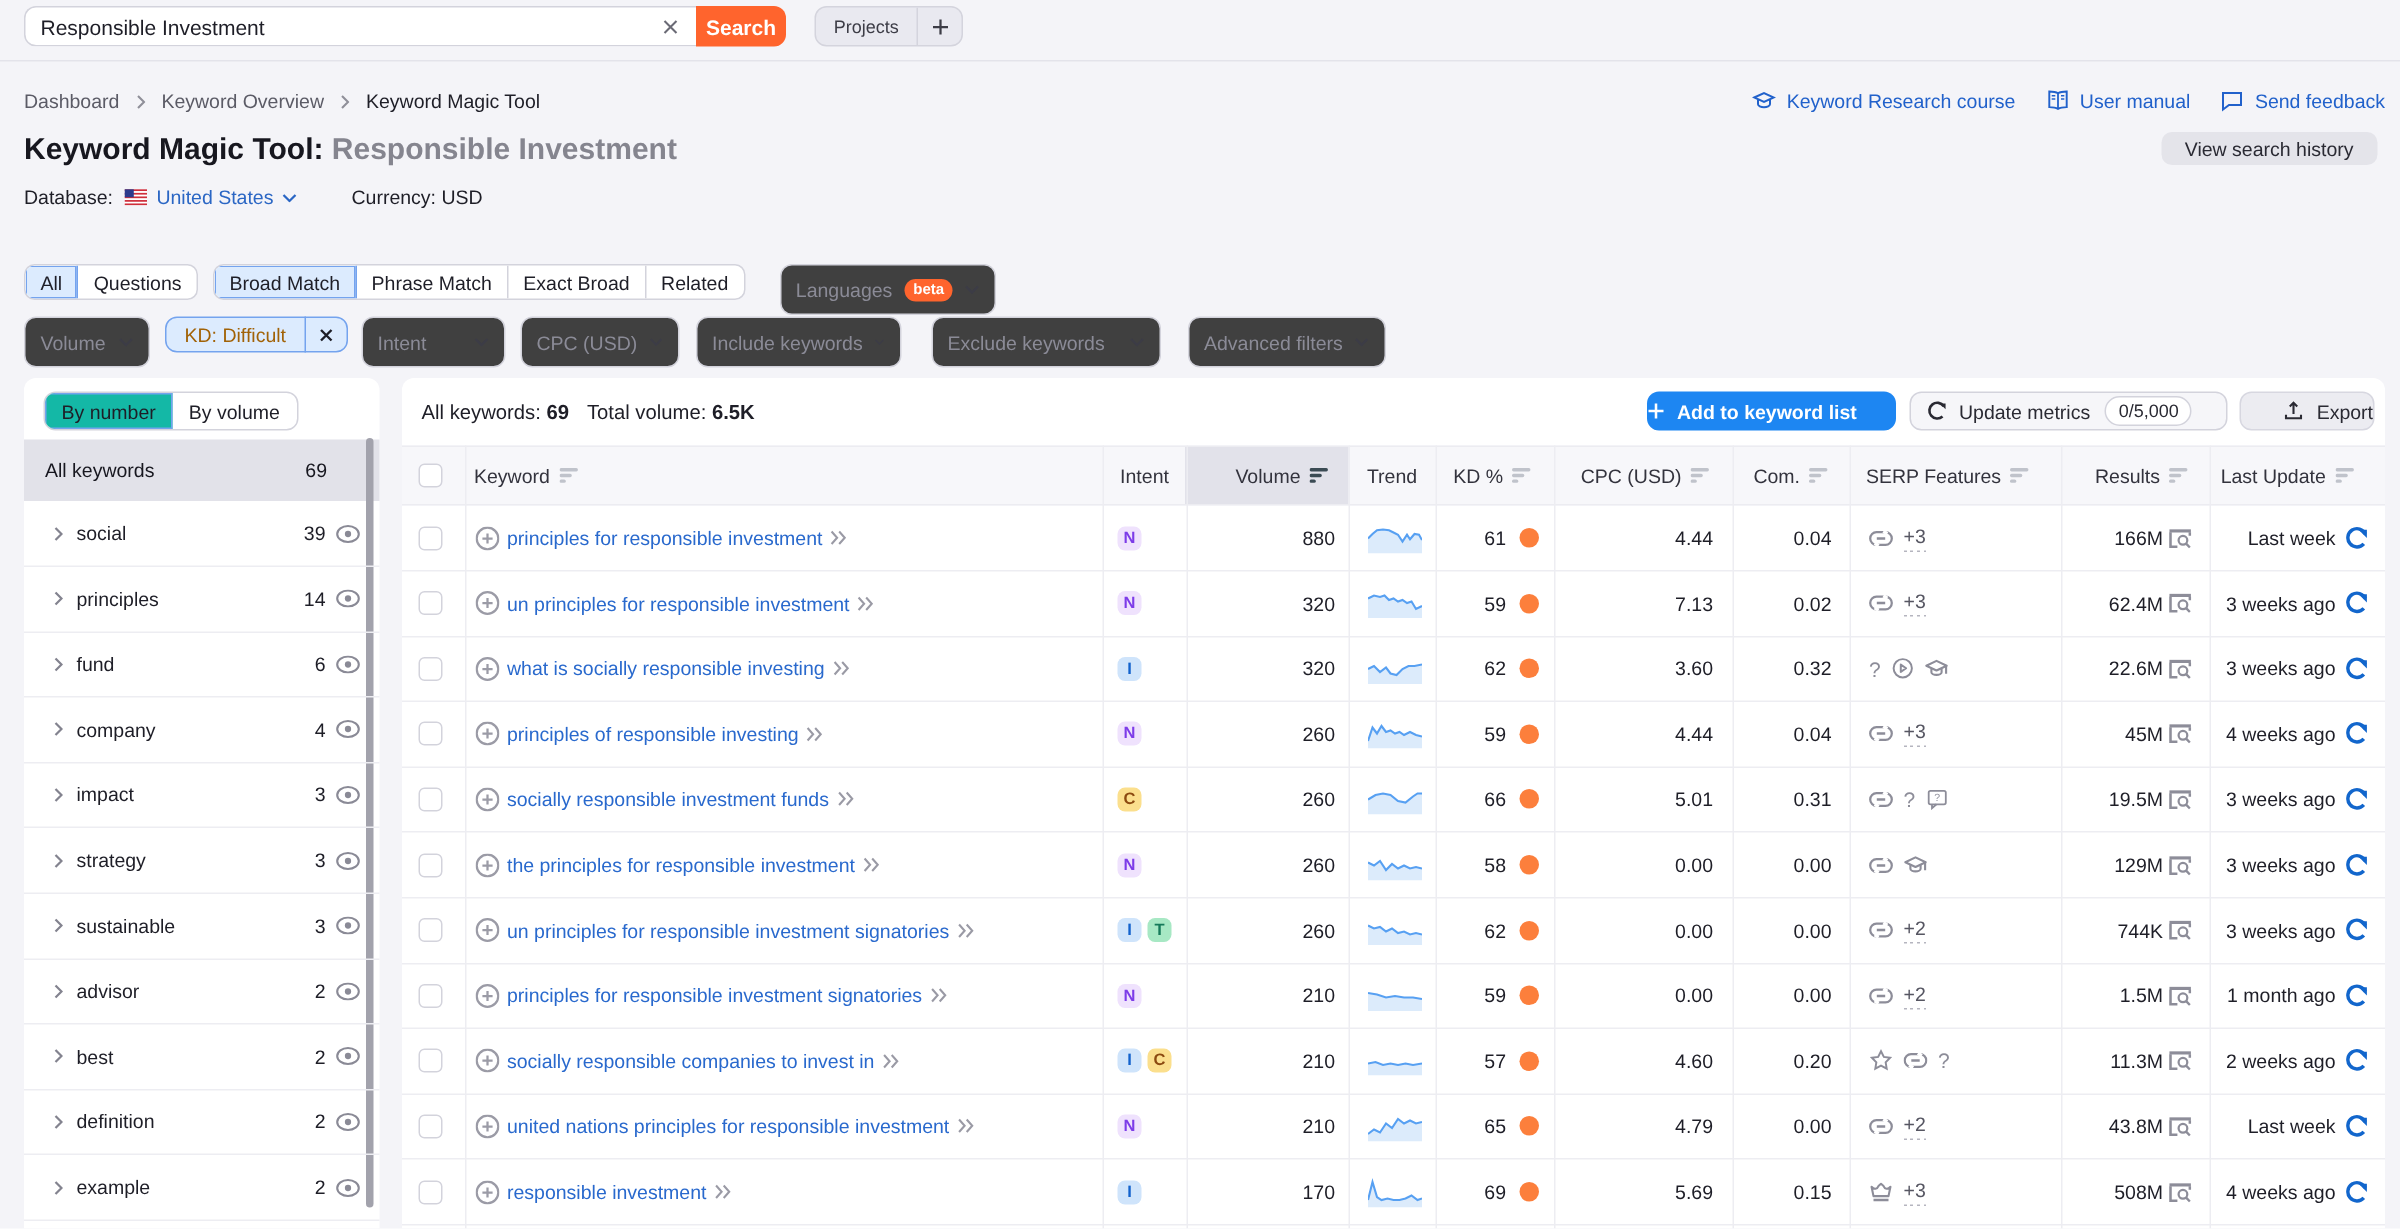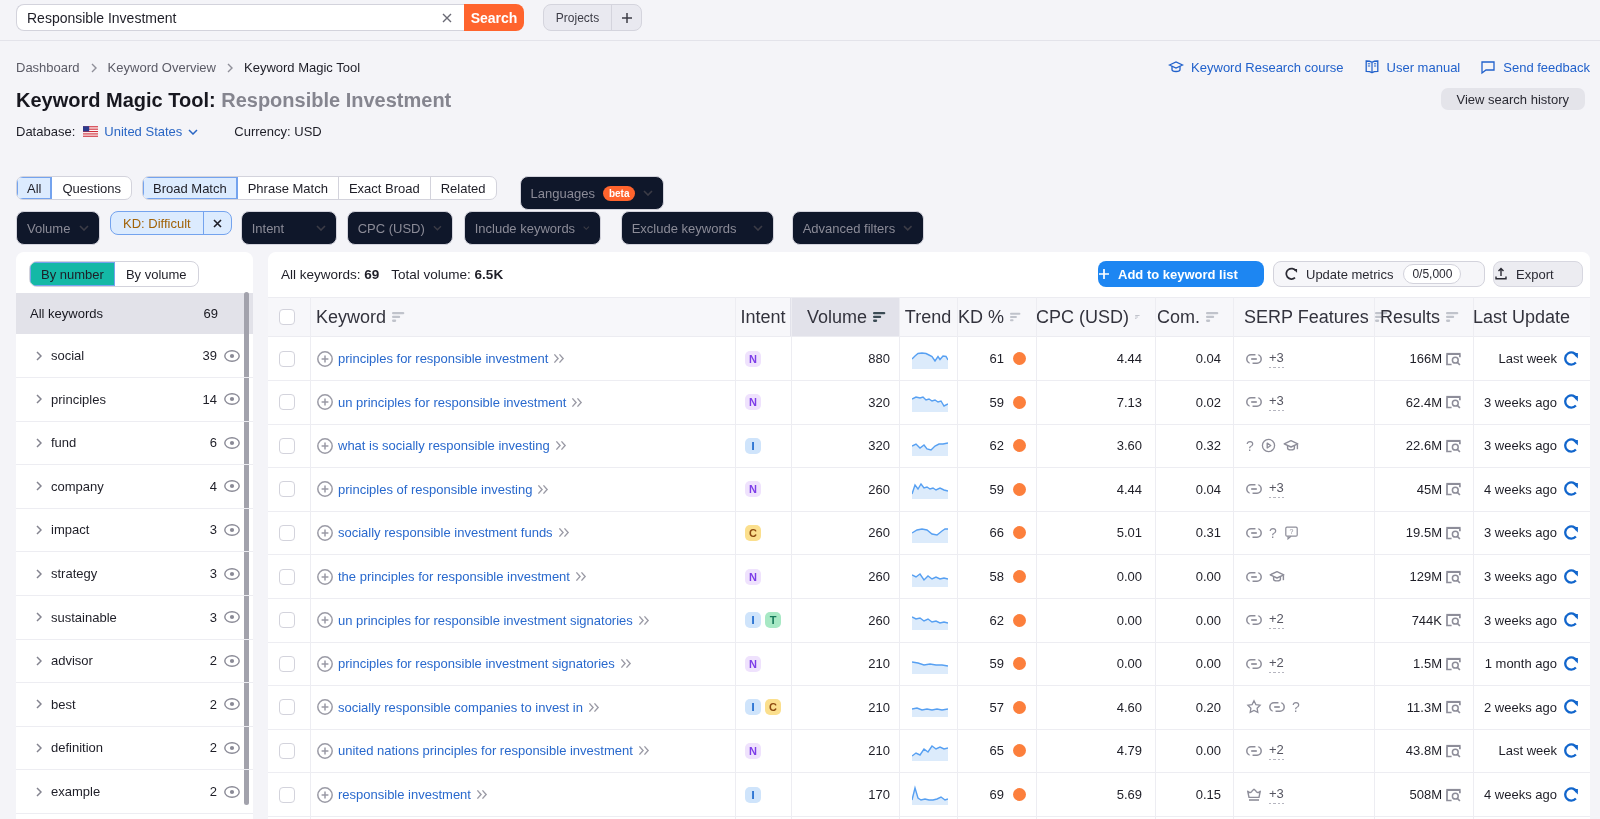--- a/index.html
+++ b/index.html
@@ -22,21 +22,21 @@
 .h1{position:absolute;left:16px;top:89px;font-size:20px;font-weight:700;color:#17171f}
 .h1 .gray{color:#85858f}
 .dbrow{position:absolute;left:16px;top:124px;display:flex;align-items:center;font-size:13px}
 .vhist{position:absolute;top:88px;right:15px;height:22px;background:#e4e4ea;border-radius:7px;display:flex;align-items:center;padding:0 16px;color:#2a2a33;font-size:13px}
 
 .frow1{position:absolute;left:16px;top:176px;display:flex;align-items:flex-start}
 .seg{display:flex;border:1px solid #d3d3dc;border-radius:7px;background:#fff;overflow:hidden;height:24px}
 .seg>div{display:flex;align-items:center;padding:0 10px;font-size:13px;color:#1e1e27;border-right:1px solid #d3d3dc}
 .seg>div:last-child{border-right:none}
 .seg>div.on{background:#dcebfe;box-shadow:inset 0 0 0 1px #74a3ee;border-right-color:#74a3ee}
-.pill{white-space:nowrap;height:24px;border:1px solid #d3d3dc;border-radius:8px;background:#0f172a;display:flex;align-items:center;padding:16px 10px;font-size:13px;color:#8b8b97;gap:8px}
+.pill{white-space:nowrap;height:24px;border:1px solid #d3d3dc;border-radius:8px;background:#404040;display:flex;align-items:center;padding:16px 10px;font-size:13px;color:#8b8b97;gap:8px}
 .pill.on{background:#dcebfe;border-color:#74a3ee;color:#a16207}
 .frow2{position:absolute;left:16px;top:211px;display:flex;align-items:flex-start}
 .beta{background:#ff642d;color:#fff;font-size:10px;font-weight:700;padding:2px 6px;border-radius:8px}
 
 .card{position:absolute;background:#fff;border-radius:8px 8px 0 0}
 .side{left:16px;top:252px;width:237px;height:567px}
 .main{left:268px;top:252px;width:1322px;height:567px}
 
 .toggle{position:absolute;left:13px;top:9px;height:26px;display:flex;border:1px solid #d3d3dc;border-radius:8px;overflow:hidden;background:#fff}
 .toggle>div{display:flex;align-items:center;padding:0 11px;font-size:13px;color:#1e1e27}
@@ -45,23 +45,23 @@
 .lhead b{margin-left:auto;font-weight:400}
 .srow{position:absolute;left:0;width:237px;height:44px;display:flex;align-items:center;border-bottom:1px solid #ededf2;padding-left:20px}
 .srow .lbl{margin-left:9px;color:#1e1e27}
 .srow .cnt{margin-left:auto;margin-right:7px}
 .srow .eye{margin-right:13px}
 .sbar{position:absolute;left:228px;top:40px;width:5px;height:513px;background:#a2a2ac;border-radius:3px}
 .tstats{position:absolute;left:13px;top:0;height:45px;display:flex;align-items:center;gap:12px;font-size:13.5px}
 .bluebtn{position:absolute;left:830px;top:9px;width:166px;height:26px;background:#1d86f2;border-radius:8px;color:#fff;font-weight:700;font-size:13px;display:flex;align-items:center;justify-content:flex-start;gap:8px}
 .upbtn{position:absolute;left:1005px;top:9px;width:212px;height:26px;border:1px solid #d3d3dc;background:#f6f6f9;border-radius:8px;display:flex;align-items:center;padding:0 10px;gap:8px;font-size:13px;color:#2a2a33}
 .upbtn .quota{margin-left:2px;background:#fff;border:1px solid #d3d3dc;border-radius:10px;padding:2px 8px;font-size:12px}
-.exbtn{position:absolute;left:1225px;top:9px;width:90px;height:26px;border:1px solid #d7d7e0;background:#ececf1;border-radius:8px;display:flex;align-items:center;justify-content:flex-start;gap:8px;font-size:13px;color:#2a2a33}
-
-.thead{position:absolute;left:0;top:45px;width:1322px;height:40px;background:#f7f7fa;border-top:1px solid #ececf1;border-bottom:1px solid #ececf1;font-size:18px;color:#33333d}
+.exbtn{position:absolute;left:1225px;top:9px;width:90px;height:26px;border:1px solid #d7d7e0;background:#ececf1;border-radius:8px;display:flex;align-items:center;justify-content:flex-end;gap:8px;font-size:13px;color:#2a2a33}
+
+.thead{position:absolute;left:0;top:45px;width:1322px;height:40px;background:#f7f7fa;border-top:1px solid #ececf1;border-bottom:1px solid #ececf1;font-size:13px;color:#33333d}
 .th{position:absolute;top:0;height:38px;display:flex;align-items:center;gap:6px;white-space:nowrap}
 .vhd{position:absolute;left:522px;top:0;width:109px;height:38px;background:#e2e2ea}
 
 .csep{position:absolute;top:45px;width:1px;height:522px;background:#ededf2}
 
 .trow{position:absolute;left:0;width:1322px;height:44px;border-bottom:1px solid #ededf2}
 .cell{position:absolute;top:0;height:43px;display:flex;align-items:center;white-space:nowrap}
 .kwlink{color:#2969cd}
 .num{justify-content:flex-end}
 .badge{width:16px;height:16px;border-radius:5px;font-size:11px;font-weight:700;display:flex;align-items:center;justify-content:center}

